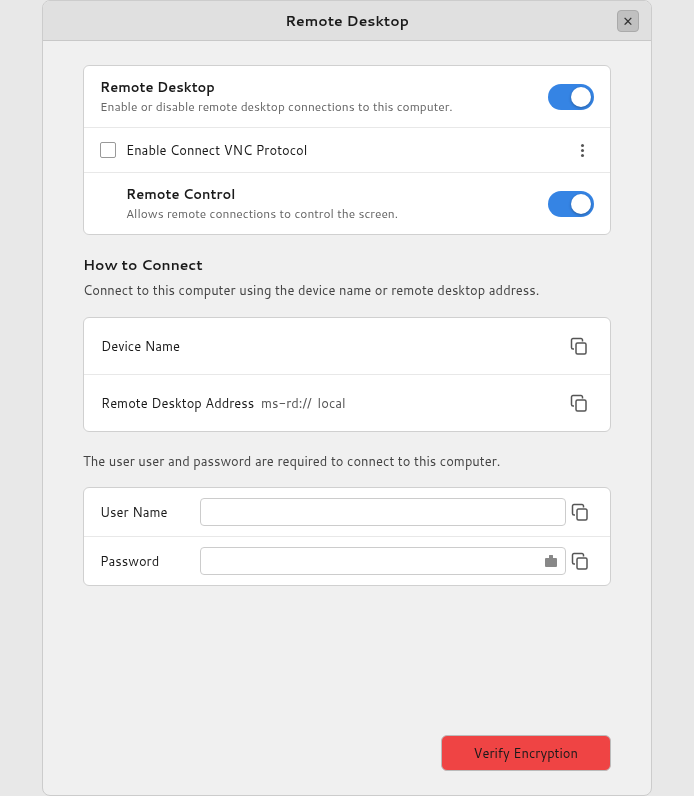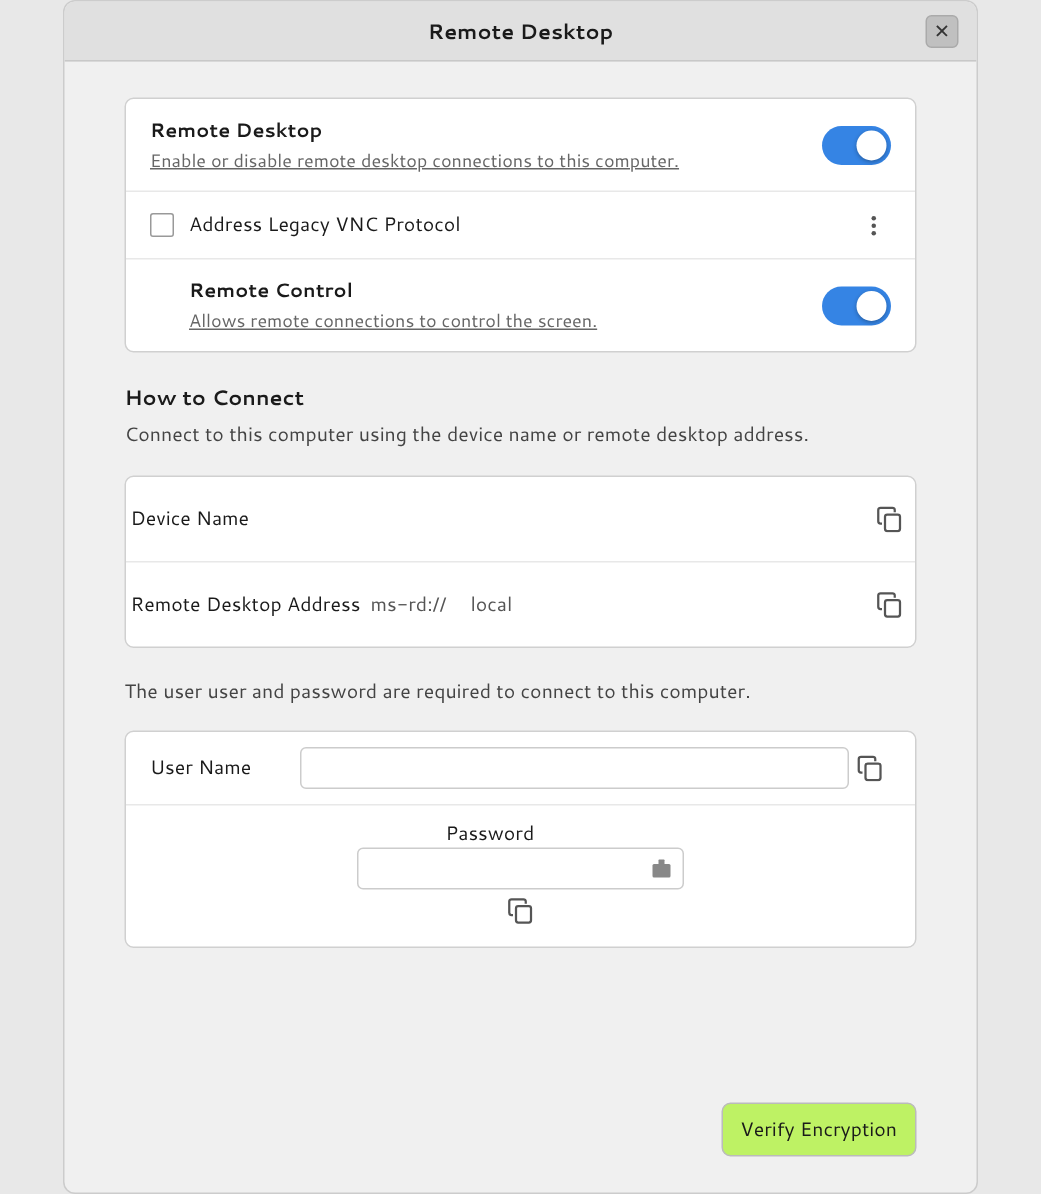--- a/index.html
+++ b/index.html
@@ -98,21 +98,20 @@
     .card-row-title {
       font-size: 13px;
       font-weight: 600;
       color: #1a1a1a;
       margin-bottom: 2px;
     }
 
     .card-row-subtitle {
       font-size: 12px;
       color: #666;
-      text-decoration: underline;
     }
 
     
     .toggle {
       width: 46px;
       height: 26px;
       background: #3584e4;
       border-radius: 13px;
       position: relative;
       cursor: pointer;
@@ -186,21 +185,21 @@
       font-size: 14px;
       font-weight: 700;
       color: #1a1a1a;
       margin-bottom: 6px;
     }
 
     
     .info-row {
       display: flex;
       align-items: center;
-      padding: 14px 3px;
+      padding: 14px 17px;
       border-bottom: 1px solid #e8e8e8;
     }
 
     .info-row:last-child {
       border-bottom: none;
     }
 
     .info-label {
       font-size: 13px;
       color: #1a1a1a;
@@ -234,21 +233,20 @@
     
     .auth-field-row {
       display: flex;
       align-items: center;
       padding: 10px 16px;
       border-bottom: 1px solid #e8e8e8;
     }
 
     .auth-field-row:last-child {
       border-bottom: none;
-      flex-direction: column;
     }
 
     .auth-field-label {
       font-size: 13px;
       color: #1a1a1a;
       font-weight: 500;
       min-width: 100px;
     }
 
     .auth-input {
@@ -294,33 +292,33 @@
     }
 
     
     .footer {
       padding: 12px 40px 24px;
       display: flex;
       justify-content: flex-end;
     }
 
     .verify-btn {
-      padding: 8px 12px;
-      background: #bef264;
+      padding: 8px 32px;
+      background: #ef4444;
       border: 1px solid #bbb;
       border-radius: 6px;
       font-size: 13px;
       color: #1a1a1a;
       cursor: pointer;
       font-family: inherit;
     }
 
     .remote-addr-values {
       display: flex;
-      gap: 16px;
+      gap: 6px;
       align-items: flex-end;
     }
   </style>
 </head>
 <body>
 
 <div class="window">
 
   <div class="title-bar">
     <span class="title-bar-title">Remote Desktop</span>
@@ -334,21 +332,21 @@
       <div class="card-row">
         <div class="card-row-info">
           <div class="card-row-title">Remote Desktop</div>
           <div class="card-row-subtitle">Enable or disable remote desktop connections to this computer.</div>
         </div>
         <div class="toggle"></div>
       </div>
 
       <div class="checkbox-row">
         <div class="checkbox"></div>
-        <span class="checkbox-label">Address Legacy VNC Protocol</span>
+        <span class="checkbox-label">Enable Connect VNC Protocol</span>
         <div class="more-btn">
           <div class="more-dot"></div>
           <div class="more-dot"></div>
           <div class="more-dot"></div>
         </div>
       </div>
 
       <div class="card-row">
         <div class="card-row-info">
           <div class="card-row-title">Remote Control</div>

